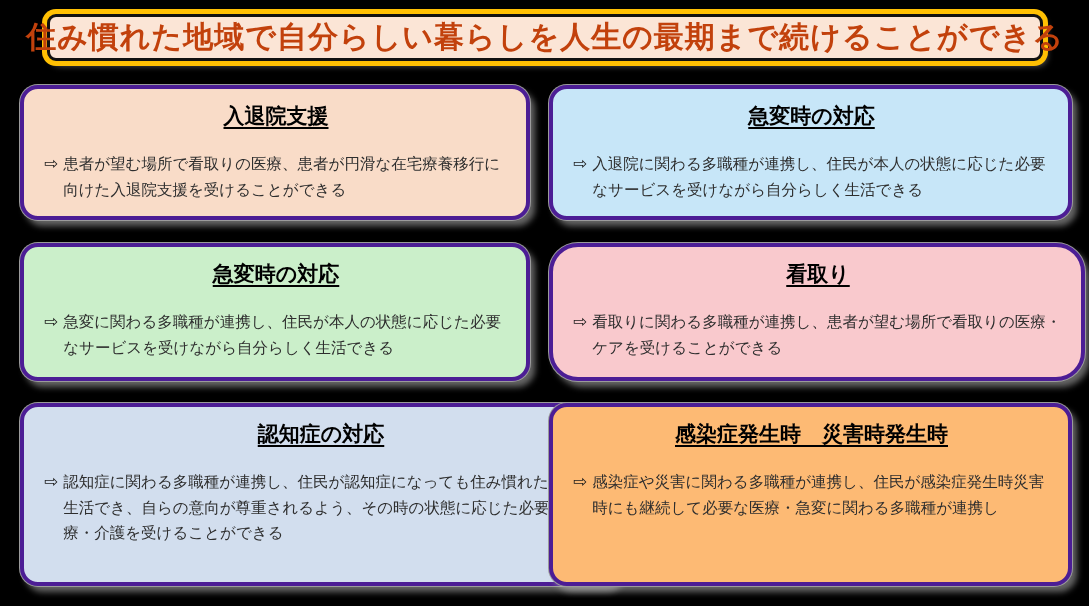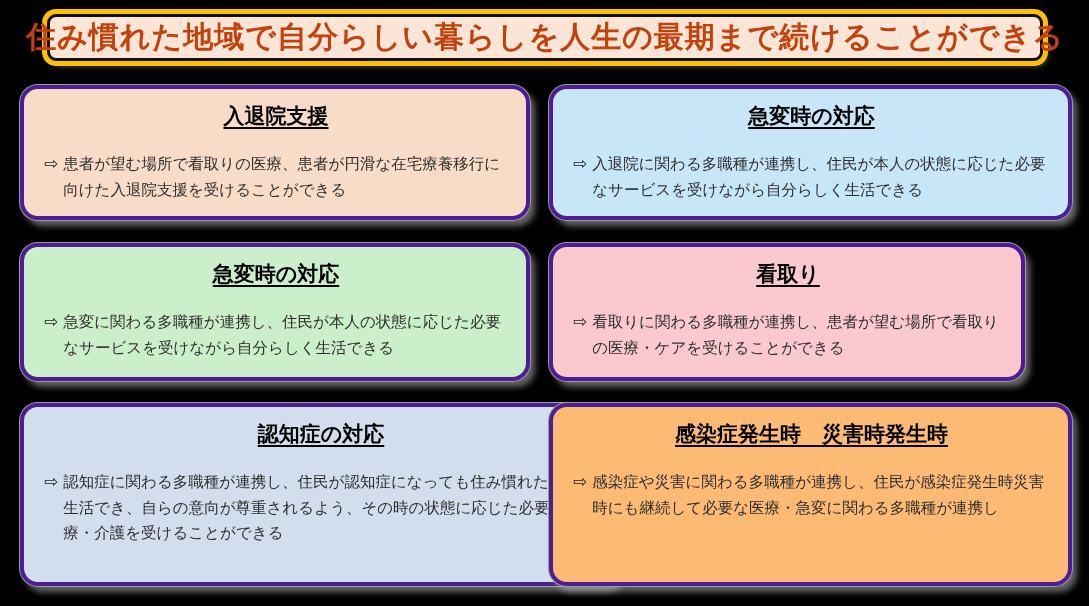--- a/index.html
+++ b/index.html
@@ -64,21 +64,21 @@
     font-size: 17px;
     line-height: 1.5;
     color: #1a1a1a;
   }
   .card .text { flex: 1 1 auto; }
 
   
   .pos-a { left: 20px;  top: 85px;  width: 510px; height: 135px; }
   .pos-b { left: 549px; top: 85px;  width: 523px; height: 135px; }
   .pos-c { left: 20px;  top: 243px; width: 510px; height: 138px; }
-  .pos-d { left: 549px; top: 243px; width: 476px; height: 138px; }
+  .pos-d { left: 549px; top: 243px; width: 536px; height: 138px; border-radius: 29px; }
   .pos-e { left: 20px;  top: 403px; width: 600px; height: 183px; }
   .pos-f { left: 549px; top: 403px; width: 523px; height: 183px; }
 </style>
 </head>
 <body>
 
 <header class="banner" style="background-color: rgb(251, 229, 214);">
   <h1>住み慣れた地域で自分らしい暮らしを人生の最期まで続けることができる</h1>
 </header>
 

